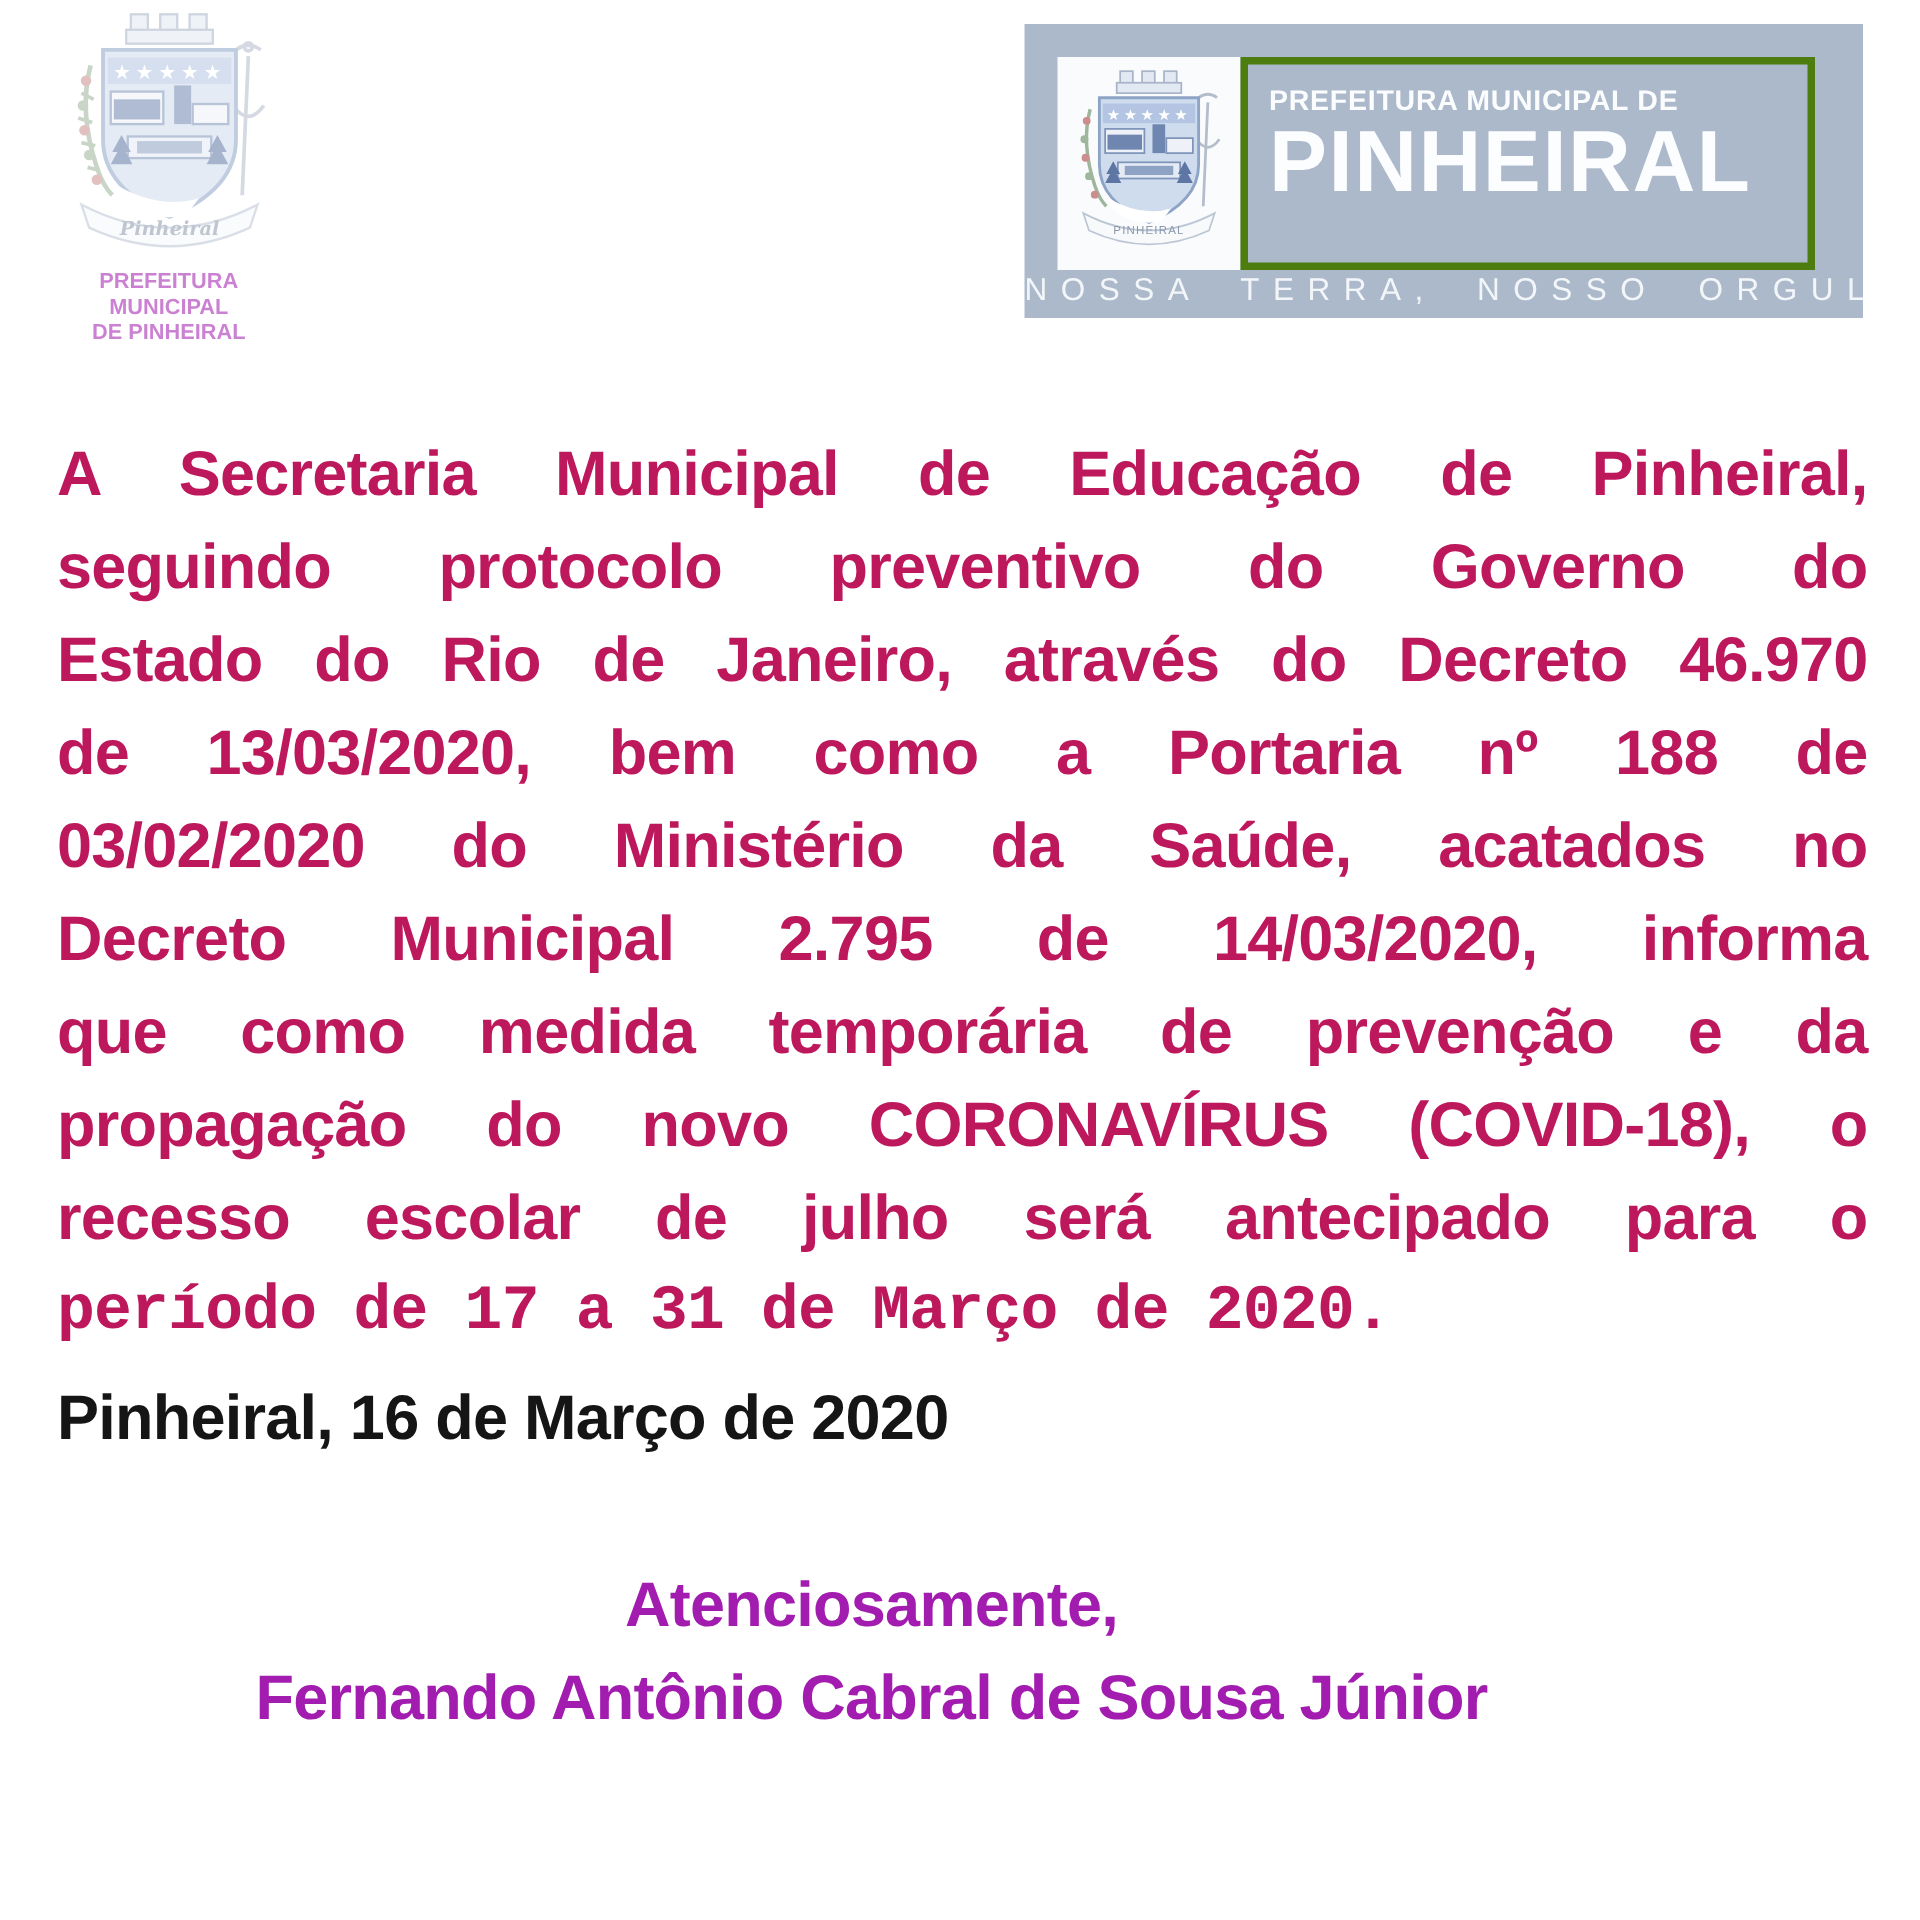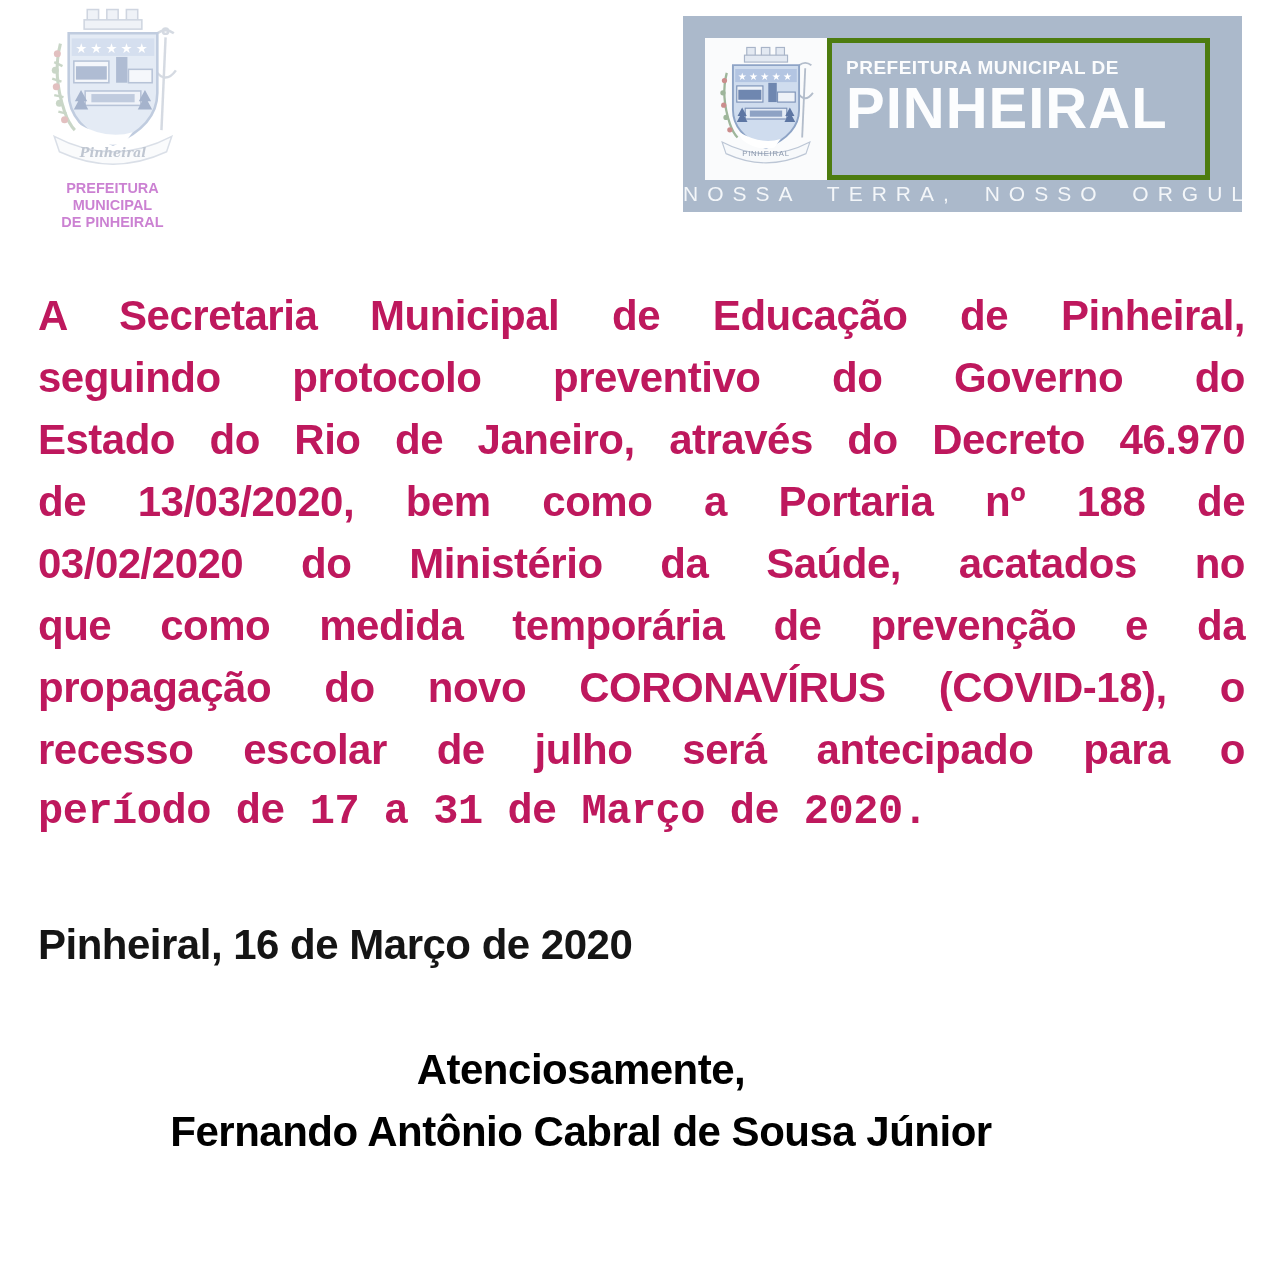--- a/index.html
+++ b/index.html
@@ -73,21 +73,21 @@
   
   .date-line{
     position:absolute;left:38px;top:914px;width:1207px;height:62px;
     line-height:62px;text-align:left;
     font-weight:700;font-size:42px;letter-spacing:-.5px;color:#151515;
   }
 
   
   .signature{
     position:absolute;left:0;top:1039px;width:1162px;text-align:center;
-    font-weight:700;font-size:42px;letter-spacing:-.5px;color:#000000;
+    font-weight:700;font-size:42px;letter-spacing:-.5px;color:#a21caf;
   }
   .signature div{height:62px;line-height:62px;}
 
   .crest-ribbon-text{
     font-family:"DejaVu Serif", serif;font-style:italic;font-weight:700;
   }
 </style>
 </head>
 <body>
 
@@ -190,20 +190,21 @@
   </div>
   <div class="tagline">NOSSA TERRA, NOSSO ORGULHO</div>
 </div>
 
 <div class="body-text">
   <div class="jline">A Secretaria Municipal de Educação de Pinheiral,</div>
   <div class="jline">seguindo protocolo preventivo do Governo do</div>
   <div class="jline">Estado do Rio de Janeiro, através do Decreto 46.970</div>
   <div class="jline">de 13/03/2020, bem como a Portaria nº 188 de</div>
   <div class="jline">03/02/2020 do Ministério da Saúde, acatados no</div>
+  <div class="jline">Decreto Municipal 2.795 de 14/03/2020, informa</div>
   <div class="jline">que como medida temporária de prevenção e da</div>
   <div class="jline">propagação do novo CORONAVÍRUS (COVID-18), o</div>
   <div class="jline">recesso escolar de julho será antecipado para o</div>
   <div class="lastline">período de 17 a 31 de Março de 2020.</div>
 </div>
 
 <div class="date-line">Pinheiral, 16 de Março de 2020</div>
 
 <div class="signature">
   <div>Atenciosamente,</div>

